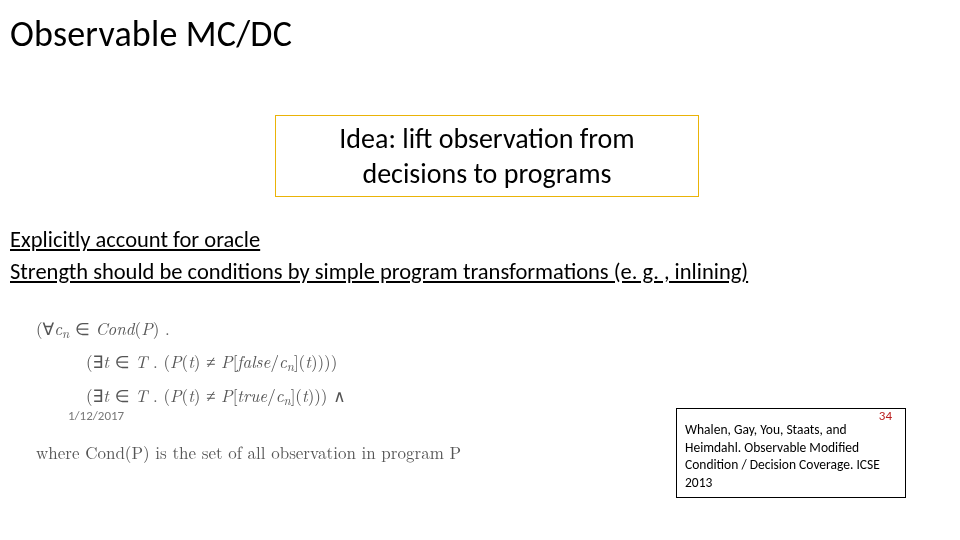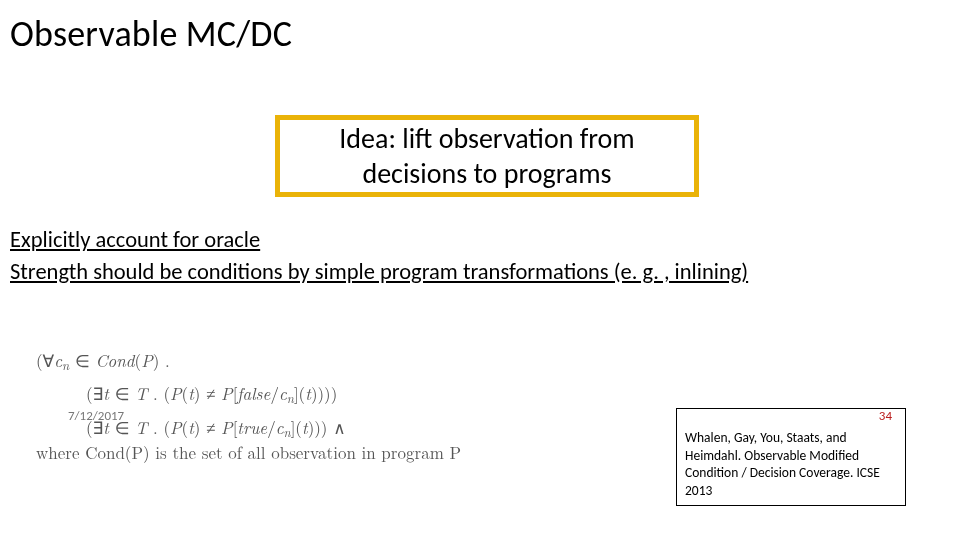--- a/index.html
+++ b/index.html
@@ -1,27 +1,27 @@
 <!DOCTYPE html>
 <html><head>
 <meta charset="utf-8">
 <style>
   * { margin: 0; padding: 0; box-sizing: border-box; }
   html, body { width: 960px; height: 540px; background: #fff; font-family: Calibri, "Segoe UI", Arial, sans-serif; color: #000; }
   .slide { position: relative; width: 960px; height: 441px; }
   .title { position: absolute; left: 10px; top: 12px; font-size: 36px; font-weight: 400; letter-spacing: 0.2px; }
-  .idea-box { position: absolute; left: 275px; top: 115px; width: 424px; height: 82px; border: 5px solid #eab308; display: flex; align-items: center; justify-content: center; text-align: center; font-size: 28px; line-height: 1.25; padding: 12px 10px; }
+  .idea-box { position: absolute; left: 275px; top: 115px; width: 424px; height: 82px; border: 1px solid #eab308; display: flex; align-items: center; justify-content: center; text-align: center; font-size: 28px; line-height: 1.25; padding: 12px 10px; }
   .body { position: absolute; left: 10px; top: 224px; right: 10px; font-size: 22.5px; line-height: 1.4; text-decoration: underline; }
-  .math { position: absolute; left: 36px; top: 312px; font-family: "Latin Modern Roman", "CMU Serif", "Times New Roman", serif; font-size: 17px; line-height: 1.95; color: #555; margin-top: 32px; }
+  .math { position: absolute; left: 36px; top: 312px; font-family: "Latin Modern Roman", "CMU Serif", "Times New Roman", serif; font-size: 17px; line-height: 1.95; color: #555; }
   .math .row { white-space: nowrap; }
   .math .indent { padding-left: 50px; }
   .math sub { font-size: 0.75em; vertical-align: -0.2em; font-style: italic; }
   .math .it { font-style: italic; }
   .where { position: absolute; left: 36px; top: 440px; font-family: "Latin Modern Roman", "CMU Serif", "Times New Roman", serif; font-size: 17px; color: #555; }
-  .cite-box { position: absolute; right: 54px; top: 408px; width: 230px; border: 1px solid #000; padding: 20px 8px 6px 8px; font-size: 13.5px; line-height: 1.3; }
+  .cite-box { position: absolute; right: 54px; top: 408px; width: 230px; border: 1px solid #000; padding: 12px 8px 6px 8px; font-size: 13.5px; line-height: 1.3; }
   .footer-date { position: absolute; left: 68px; bottom: 18px; font-size: 13px; color: #777; }
   .footer-page { position: absolute; right: 68px; bottom: 18px; font-size: 13px; color: #b91c1c; }
 </style>
 </head>
 <body>
 
 <div class="slide">
 
   <div class="title">Observable MC/DC</div>
 
@@ -47,16 +47,16 @@
   </div>
 
   <div class="where">
     <span>where </span><span class="it">Cond</span><span>(</span><span class="it">P</span><span>) is the set of all observation in program </span><span class="it">P</span>
   </div>
 
   <div class="cite-box">
     <span>Whalen, Gay, You, Staats, and Heimdahl. Observable Modified Condition / Decision Coverage. ICSE 2013</span>
   </div>
 
-  <div class="footer-date">7/12/2017</div>
+  <div class="footer-date">1/12/2017</div>
   <div class="footer-page">34</div>
 
 </div>
 
 </body></html>

